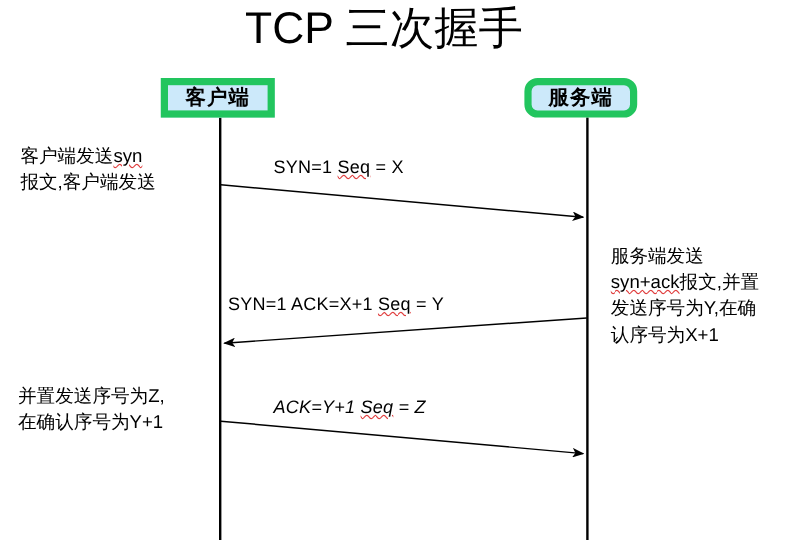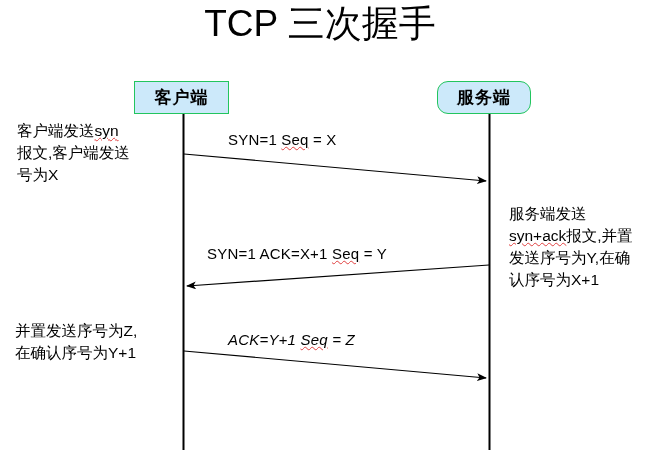--- a/index.html
+++ b/index.html
@@ -36,40 +36,39 @@
     font-size: 37px;
     font-weight: normal;
     letter-spacing: 0px;
     line-height: 44px;
     white-space: nowrap;
   }
   .actor-box {
     position: absolute;
     box-sizing: border-box;
     background: #cce9fa;
-    border: 1px solid #22c55e;
+    border: 6px solid #22c55e;
     display: flex;
     align-items: center;
     justify-content: center;
     font-size: 17px;
     font-weight: bold;
     letter-spacing: 1px;
-    margin-top: 16px;
   }
   #actor-client { left: 134px; top: 65px; width: 95px; height: 33px; }
   #actor-server { left: 437px; top: 65px; width: 94px; height: 33px; border-radius: 11px; }
 
   .msg-label {
     position: absolute;
     font-size: 15px;
     white-space: nowrap;
     letter-spacing: 0.2px;
   }
   #msg-label-1 { left: 228px; top: 131px; }
-  #msg-label-2 { left: 207px; top: 245px; }
+  #msg-label-2 { left: 190px; top: 245px; }
   #msg-label-3 { left: 228px; top: 331px; font-style: italic; }
 
   .note {
     position: absolute;
     font-size: 15.5px;
     line-height: 22px;
     letter-spacing: 0px;
   }
   #note-client-syn  { left: 17px;  top: 120px; width: 170px; }
   #note-server-synack { left: 509px; top: 203px; width: 150px; }
@@ -124,21 +123,20 @@
   <div class="msg-label" id="msg-label-2">
     <span>SYN=1  ACK=X+1 <span class="sq">Seq</span> = Y</span>
   </div>
   <div class="msg-label" id="msg-label-3">
     <span>ACK=Y+1 <span class="sq">Seq</span> = Z</span>
   </div>
 
   <div class="note" id="note-client-syn">
     <span class="line">客户端发送<span class="sq">syn</span></span>
     <span class="line">报文,客户端发送</span>
-    <span class="line">号为X</span>
   </div>
 
   <div class="note" id="note-server-synack">
     <span class="line">服务端发送</span>
     <span class="line"><span class="sq">syn+ack</span>报文,并置</span>
     <span class="line">发送序号为Y,在确</span>
     <span class="line">认序号为X+1</span>
   </div>
 
   <div class="note" id="note-client-ack">

